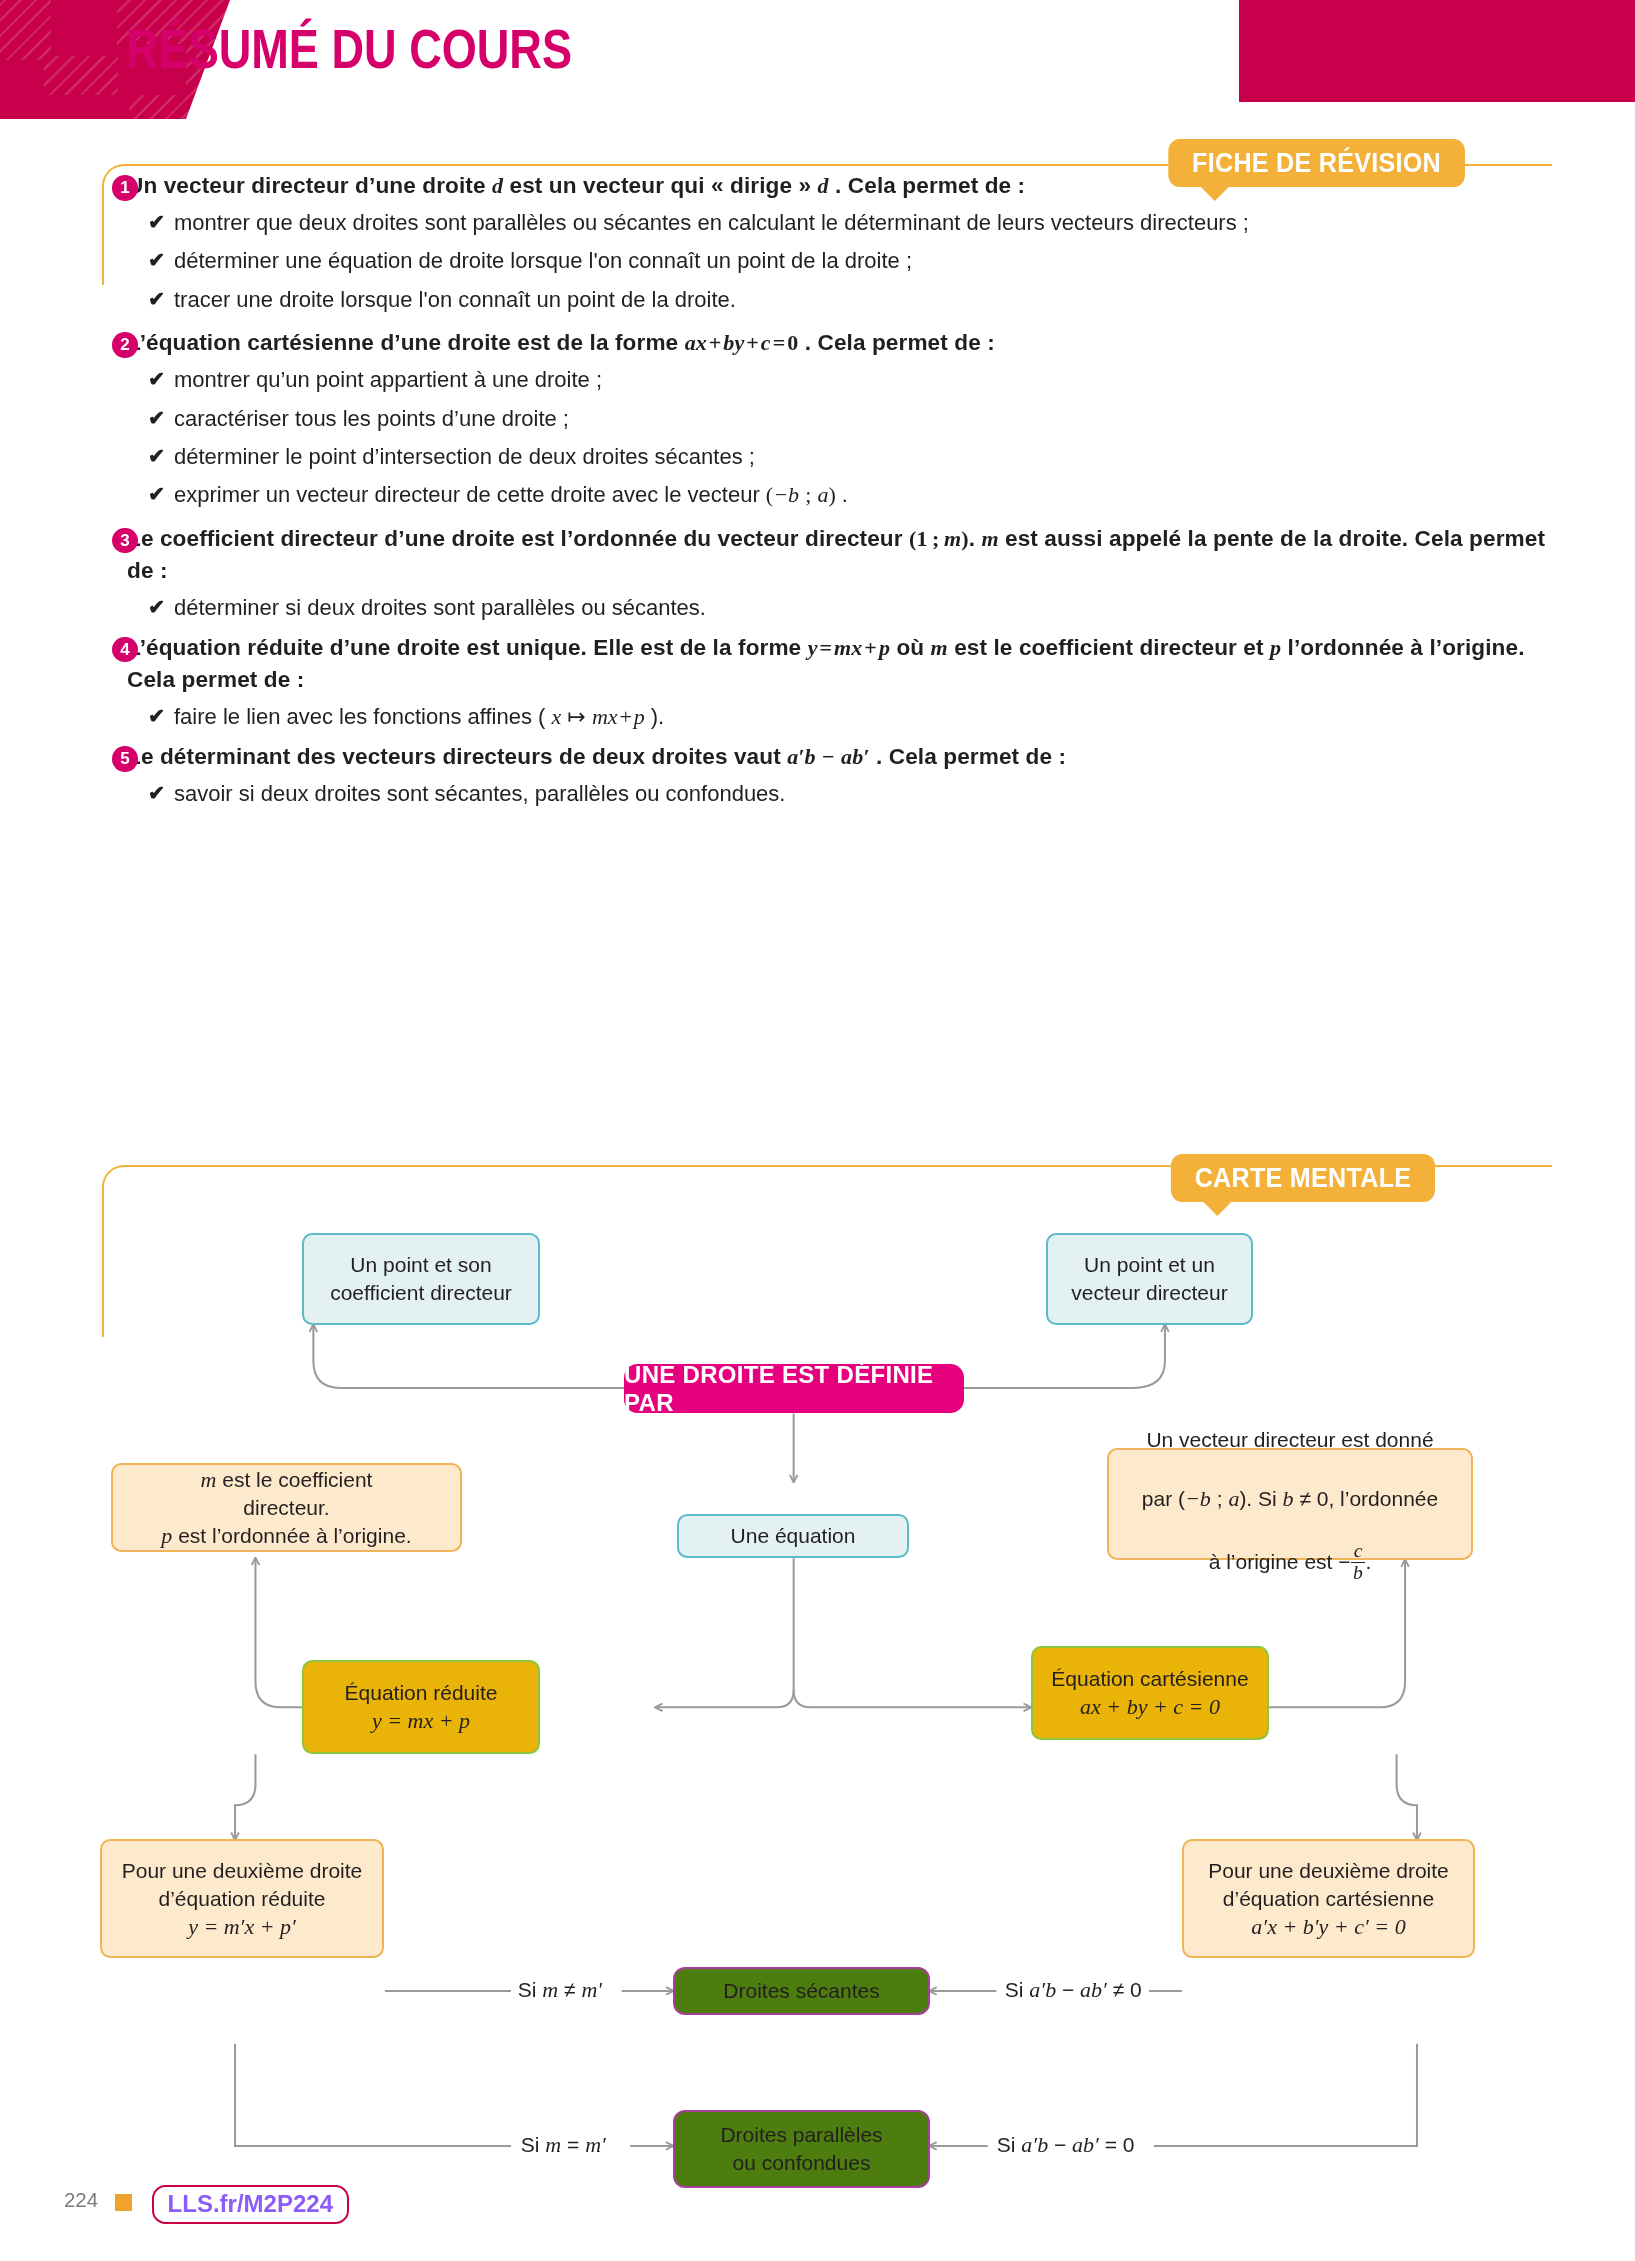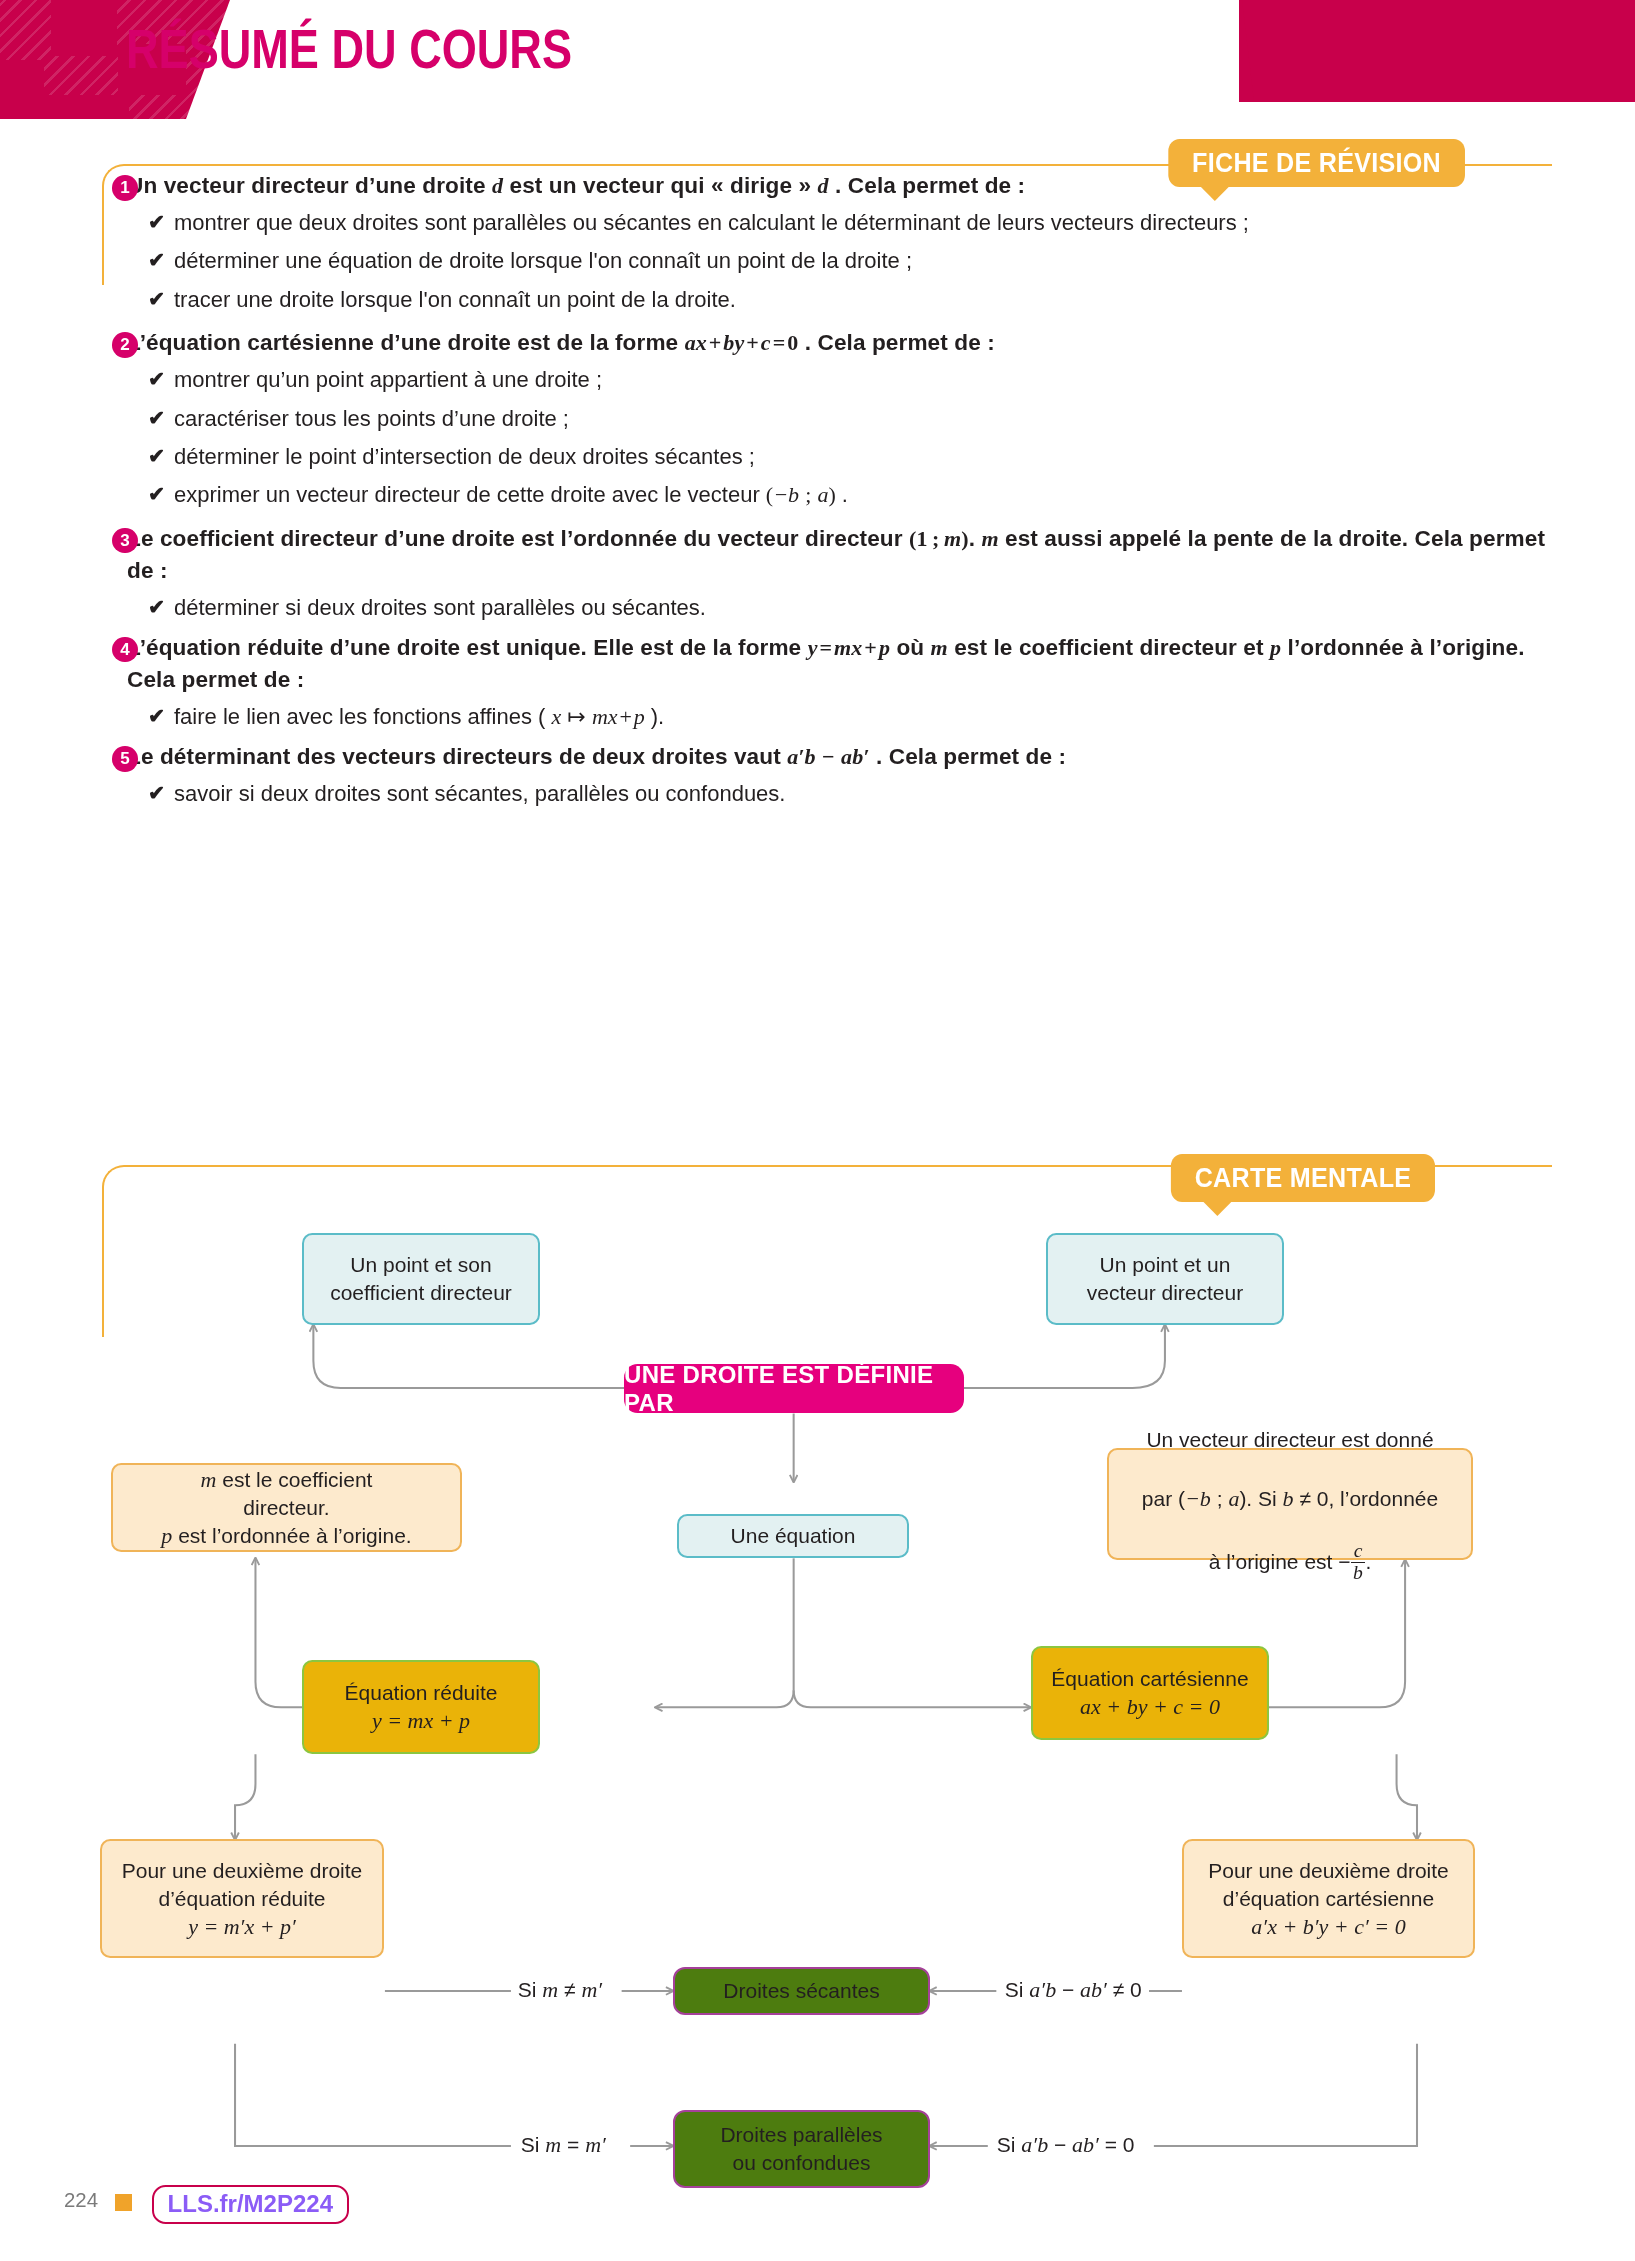--- a/index.html
+++ b/index.html
@@ -178,21 +178,21 @@
 
       <path d="M1664,1040 L1664,1160 L1355,1160"></path>
       <path d="M1160,1160 L1092,1160" marker-end="url(#ah)"></path>
     </g>
   </svg>
 
   <div class="node blue" style="left:302px;top:75px;width:238px;height:92px;">
     <span style="white-space:pre-line">Un point et son
 coefficient directeur</span>
   </div>
-  <div class="node blue" style="left:1046px;top:75px;width:238px;height:92px;">
+  <div class="node blue" style="left:1046px;top:75px;width:207px;height:92px;">
     <span style="white-space:pre-line">Un point et un
 vecteur directeur</span>
   </div>
 
   <div class="pinknode" style="left:624px;top:206px;width:340px;height:49px;">UNE DROITE EST DÉFINIE PAR</div>
 
   <div class="node blue" style="left:677px;top:356px;width:232px;height:44px;">Une équation</div>
 
   <div class="node orange" style="left:111px;top:305px;width:351px;height:89px;flex-direction:column;">
     <span><span class="mth">m</span> est le coefficient</span>

